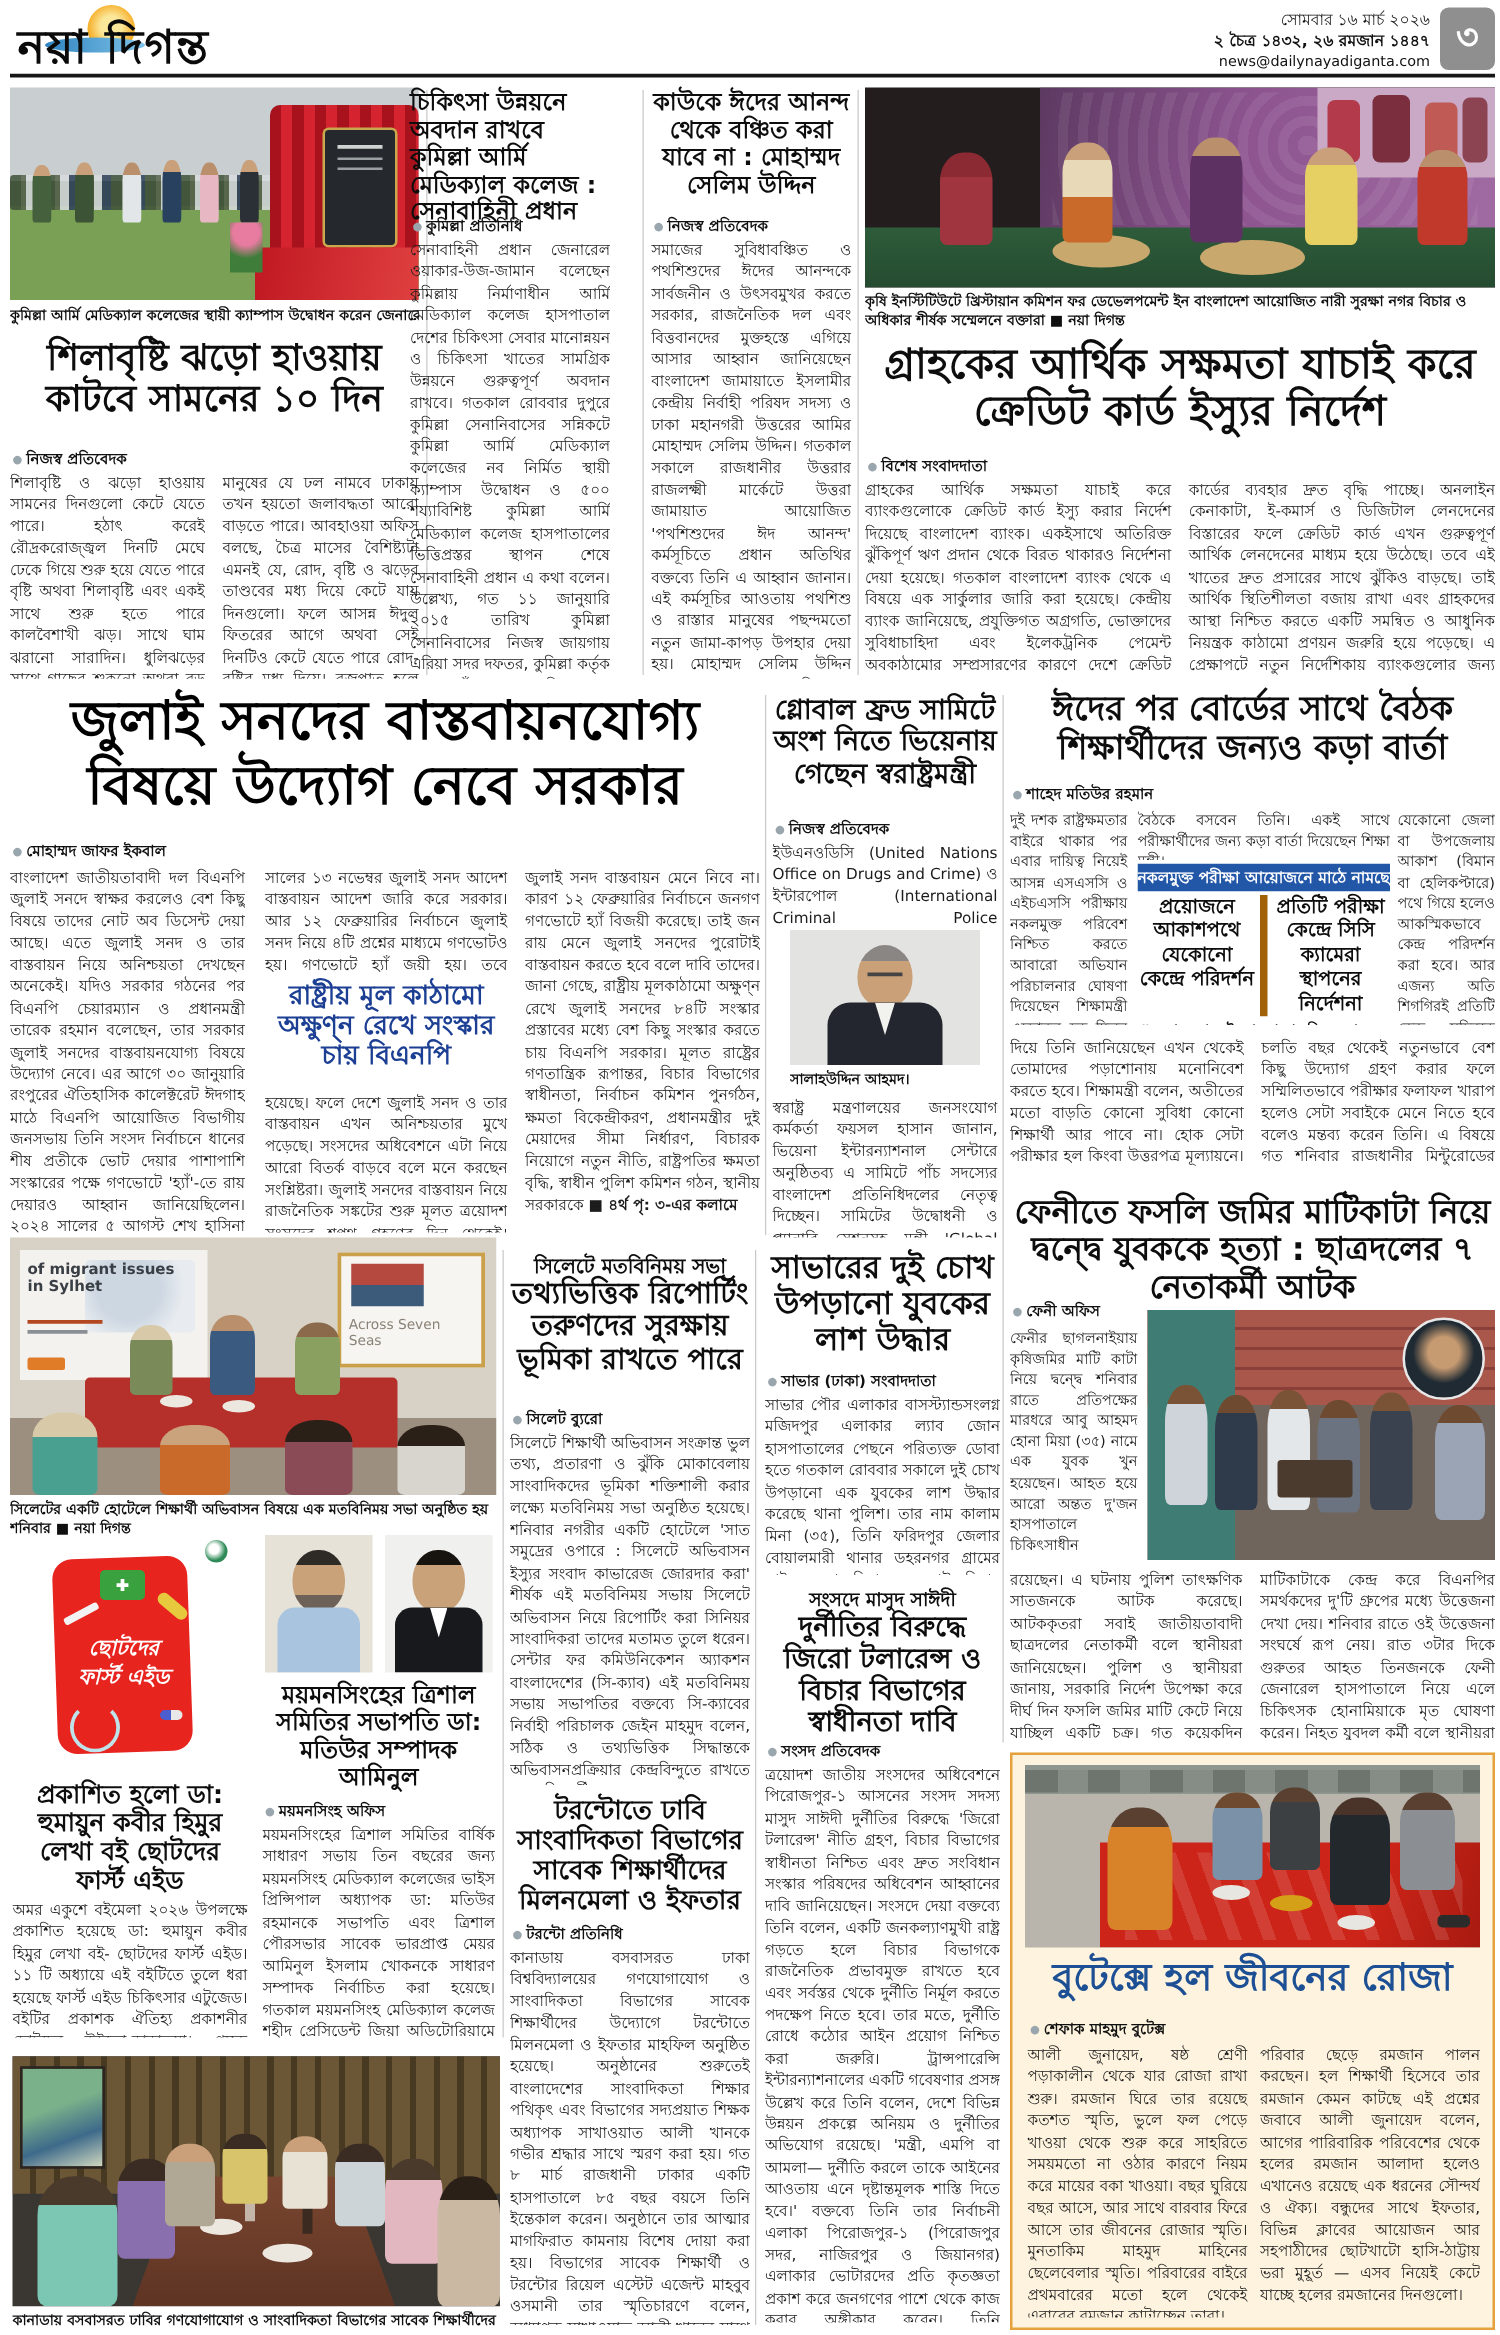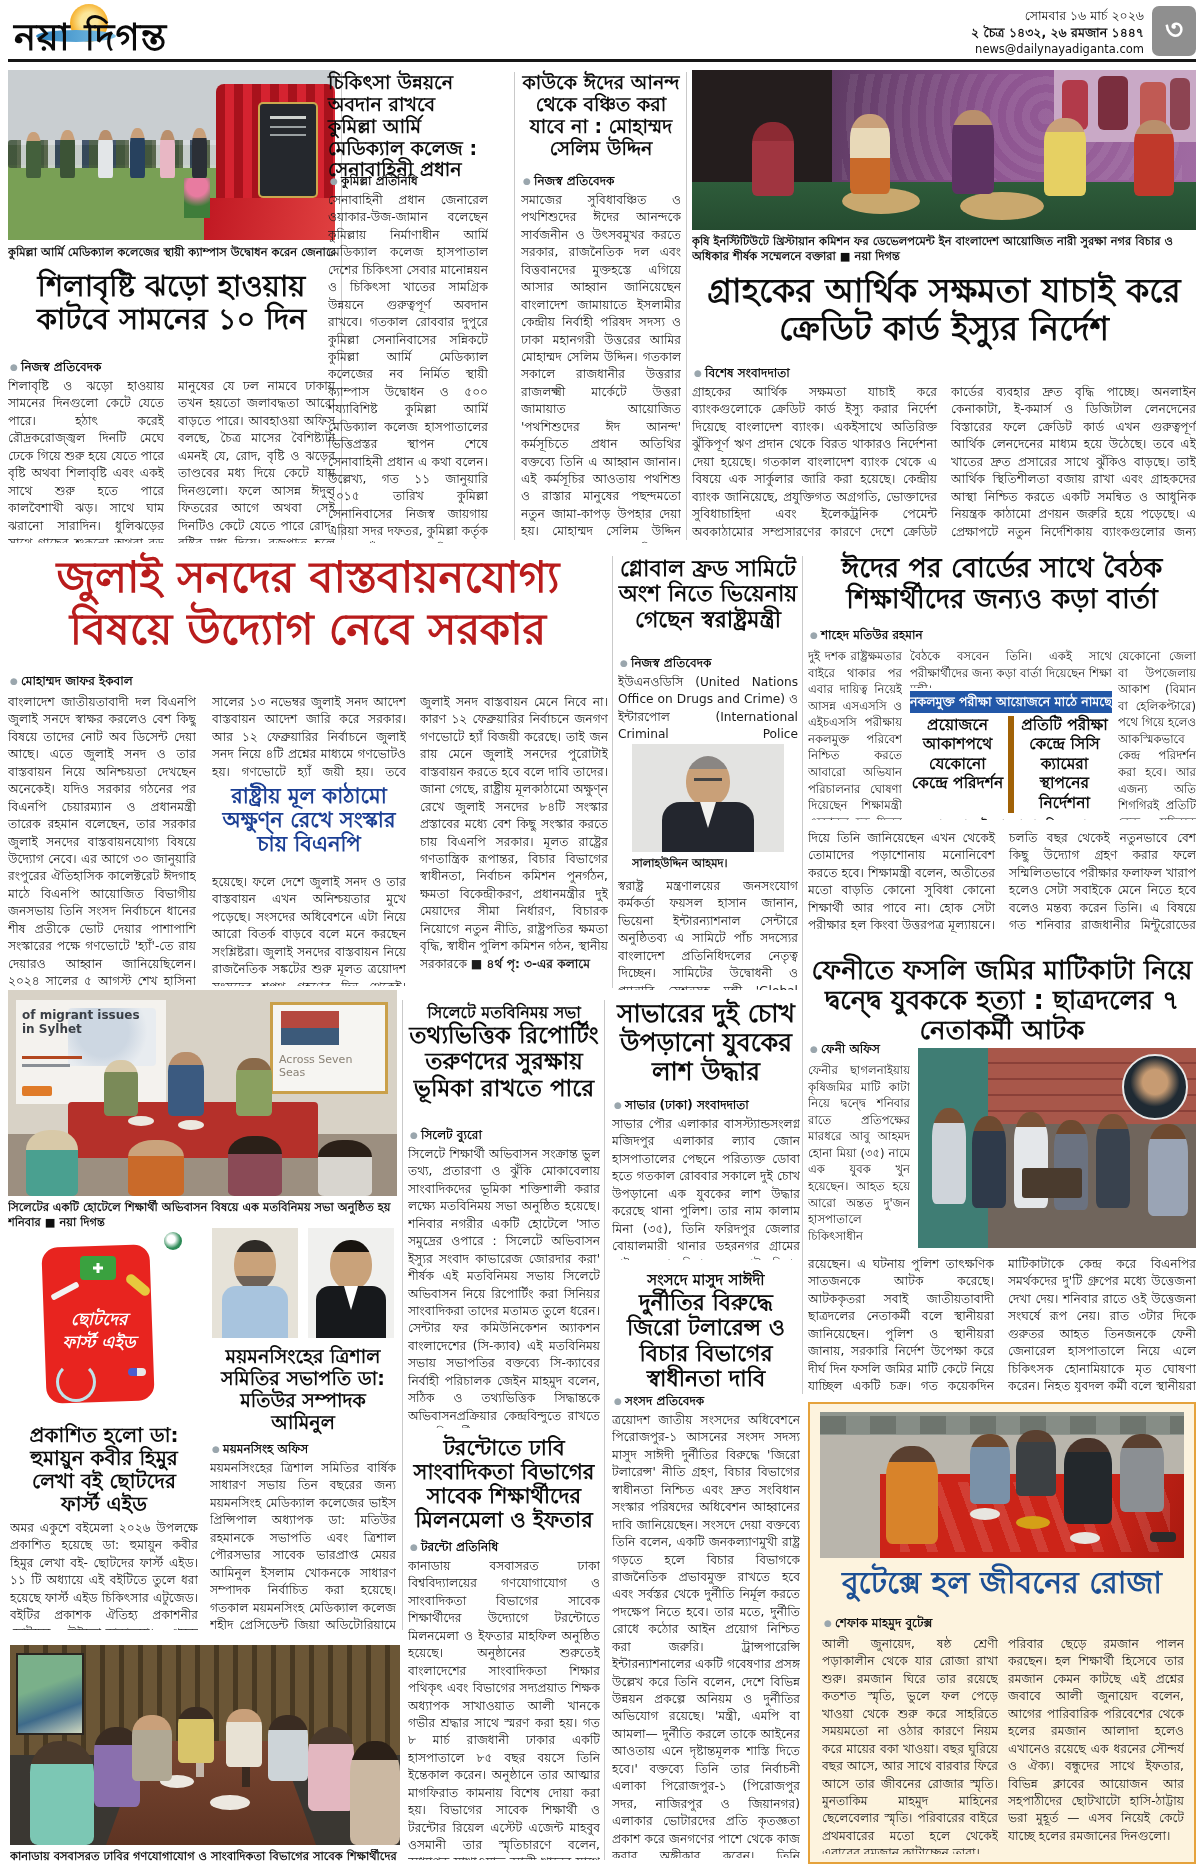--- a/index.html
+++ b/index.html
@@ -117,21 +117,21 @@
     </div>
     <div class="cap" style="left:0;top:164px;width:504px;height:32px">কৃষি ইনস্টিটিউটে খ্রিস্টায়ান কমিশন ফর ডেভেলপমেন্ট ইন বাংলাদেশ আয়োজিত নারী সুরক্ষা নগর বিচার ও অধিকার শীর্ষক সম্মেলনে বক্তারা ■ নয়া দিগন্ত</div>
     <div class="hl" style="left:0;top:202px;width:504px;height:84px;font-size:33px">গ্রাহকের আর্থিক সক্ষমতা যাচাই করে ক্রেডিট কার্ড ইস্যুর নির্দেশ</div>
     <div class="by" style="left:2px;top:294px;width:240px">বিশেষ সংবাদদাতা</div>
     <div class="bt c2" style="left:0;top:314px;width:504px;height:160px">
       <span>গ্রাহকের আর্থিক সক্ষমতা যাচাই করে ব্যাংকগুলোকে ক্রেডিট কার্ড ইস্যু করার নির্দেশ দিয়েছে বাংলাদেশ ব্যাংক। একইসাথে অতিরিক্ত ঝুঁকিপূর্ণ ঋণ প্রদান থেকে বিরত থাকারও নির্দেশনা দেয়া হয়েছে। গতকাল বাংলাদেশ ব্যাংক থেকে এ বিষয়ে এক সার্কুলার জারি করা হয়েছে। কেন্দ্রীয় ব্যাংক জানিয়েছে, প্রযুক্তিগত অগ্রগতি, ভোক্তাদের সুবিধাচাহিদা এবং ইলেকট্রনিক পেমেন্ট অবকাঠামোর সম্প্রসারণের কারণে দেশে ক্রেডিট কার্ডের ব্যবহার দ্রুত বৃদ্ধি পাচ্ছে। অনলাইন কেনাকাটা, ই-কমার্স ও ডিজিটাল লেনদেনের বিস্তারের ফলে ক্রেডিট কার্ড এখন গুরুত্বপূর্ণ আর্থিক লেনদেনের মাধ্যম হয়ে উঠেছে। তবে এই খাতের দ্রুত প্রসারের সাথে ঝুঁকিও বাড়ছে। তাই আর্থিক স্থিতিশীলতা বজায় রাখা এবং গ্রাহকদের আস্থা নিশ্চিত করতে একটি সমন্বিত ও আধুনিক নিয়ন্ত্রক কাঠামো প্রণয়ন জরুরি হয়ে পড়েছে। এ প্রেক্ষাপটে নতুন নির্দেশিকায় ব্যাংকগুলোর জন্য শক্তিশালী ঝুঁকি ব্যবস্থাপনা কাঠামো গড়ে তোলা, দায়িত্বশীল ঋণ প্রদান নিশ্চিত করা এবং ক্রেডিট কার্ড ব্যবহারে আর্থিক শৃঙ্খলা জোরদারের </span>
     </div>
   </div>
 
   <div class="a" style="left:8px;top:548px;width:600px;height:444px">
-    <div class="hl red" style="left:0;top:4px;width:600px;height:108px;font-size:43px;line-height:1.2;color:#b91c1c">জুলাই সনদের বাস্তবায়নযোগ্য বিষয়ে উদ্যোগ নেবে সরকার</div>
+    <div class="hl red" style="left:0;top:4px;width:600px;height:108px;font-size:43px;line-height:1.2;color:#000000">জুলাই সনদের বাস্তবায়নযোগ্য বিষয়ে উদ্যোগ নেবে সরকার</div>
     <div class="by" style="left:2px;top:124px;width:280px">মোহাম্মদ জাফর ইকবাল</div>
     <div class="bt" style="left:0;top:146px;width:188px;height:296px">বাংলাদেশ জাতীয়তাবাদী দল বিএনপি জুলাই সনদে স্বাক্ষর করলেও বেশ কিছু বিষয়ে তাদের নোট অব ডিসেন্ট দেয়া আছে। এতে জুলাই সনদ ও তার বাস্তবায়ন নিয়ে অনিশ্চয়তা দেখছেন অনেকেই। যদিও সরকার গঠনের পর বিএনপি চেয়ারম্যান ও প্রধানমন্ত্রী তারেক রহমান বলেছেন, তার সরকার জুলাই সনদের বাস্তবায়নযোগ্য বিষয়ে উদ্যোগ নেবে। এর আগে ৩০ জানুয়ারি রংপুরের ঐতিহাসিক কালেক্টরেট ঈদগাহ মাঠে বিএনপি আয়োজিত বিভাগীয় জনসভায় তিনি সংসদ নির্বাচনে ধানের শীষ প্রতীকে ভোট দেয়ার পাশাপাশি সংস্কারের পক্ষে গণভোটে 'হ্যাঁ'-তে রায় দেয়ারও আহ্বান জানিয়েছিলেন। ২০২৪ সালের ৫ আগস্ট শেখ হাসিনা সরকারের পতনের পর ৮ আগস্ট প্রফেসর ড. মুহাম্মদ ইউনূসের নেতৃত্বে অন্তর্বর্তী সরকার দায়িত্ব নেয়। তারা সংবিধান সংস্কার কমিশনসহ কয়েকটি কমিশন করে। তাদের কাজ শেষ হওয়ার পর করা হয় জাতীয় ঐকমত্য কমিশন। এর প্রধান ছিলেন ড. ইউনূস নিজে এবং সহসভাপতি করা হয় অধ্যাপক ড. আলী রীয়াজকে। কমিশন ৩৩টি রাজনৈতিক দলের সাথে বৈঠক করে জুলাই সনদ চূড়ান্ত করে। ২০২৫</div>
     <div class="a" style="left:204px;top:146px;width:194px;height:296px;overflow:hidden">
       <div class="bt" style="position:static;width:194px;height:86px">সালের ১৩ নভেম্বর জুলাই সনদ আদেশ বাস্তবায়ন আদেশ জারি করে সরকার। আর ১২ ফেব্রুয়ারির নির্বাচনে জুলাই সনদ নিয়ে ৪টি প্রশ্নের মাধ্যমে গণভোটও হয়। গণভোটে হ্যাঁ জয়ী হয়। তবে নির্বাচনের পরপরই দেশের সর্বোচ্চ আদালতে গণভোটের বিরুদ্ধে রিট হয়েছে। জুলাই সনদের কার্যকারিতা স্থগিত চেয়েও আরেকটি রিট</div>
       <div class="hl blue" style="position:static;width:194px;height:86px;font-size:21px;color:#1c3f94;margin:4px 0">রাষ্ট্রীয় মূল কাঠামো অক্ষুণ্ন রেখে সংস্কার চায় বিএনপি</div>
       <div class="bt" style="position:static;width:194px;height:112px">হয়েছে। ফলে দেশে জুলাই সনদ ও তার বাস্তবায়ন এখন অনিশ্চয়তার মুখে পড়েছে। সংসদের অধিবেশনে এটা নিয়ে আরো বিতর্ক বাড়বে বলে মনে করছেন সংশ্লিষ্টরা। জুলাই সনদের বাস্তবায়ন নিয়ে রাজনৈতিক সঙ্কটের শুরু মূলত ত্রয়োদশ সংসদের শপথ গ্রহণের দিন থেকেই। জামায়াত ও এনসিপির সংসদ সদস্যরা সংবিধান সংস্কার পরিষদের সদস্য হিসেবে শপথ নিলেও বিএনপির সংসদ সদস্যরা তা করেননি।</div>
     </div>
     <div class="bt" style="left:412px;top:146px;width:188px;height:296px">
       <span>জুলাই সনদ বাস্তবায়ন মেনে নিবে না। কারণ ১২ ফেব্রুয়ারির নির্বাচনে জনগণ গণভোটে হ্যাঁ বিজয়ী করেছে। তাই জন রায় মেনে জুলাই সনদের পুরোটাই বাস্তবায়ন করতে হবে বলে দাবি তাদের। জানা গেছে, রাষ্ট্রীয় মূলকাঠামো অক্ষুণ্ন রেখে জুলাই সনদের ৮৪টি সংস্কার প্রস্তাবের মধ্যে বেশ কিছু সংস্কার করতে চায় বিএনপি সরকার। মূলত রাষ্ট্রের গণতান্ত্রিক রূপান্তর, বিচার বিভাগের স্বাধীনতা, নির্বাচন কমিশন পুনর্গঠন, ক্ষমতা বিকেন্দ্রীকরণ, প্রধানমন্ত্রীর দুই মেয়াদের সীমা নির্ধারণ, বিচারক নিয়োগে নতুন নীতি, রাষ্ট্রপতির ক্ষমতা বৃদ্ধি, স্বাধীন পুলিশ কমিশন গঠন, স্থানীয় সরকারকে </span><span class="jump">■ ৪র্থ পৃ: ৩-এর কলামে</span>
     </div>

